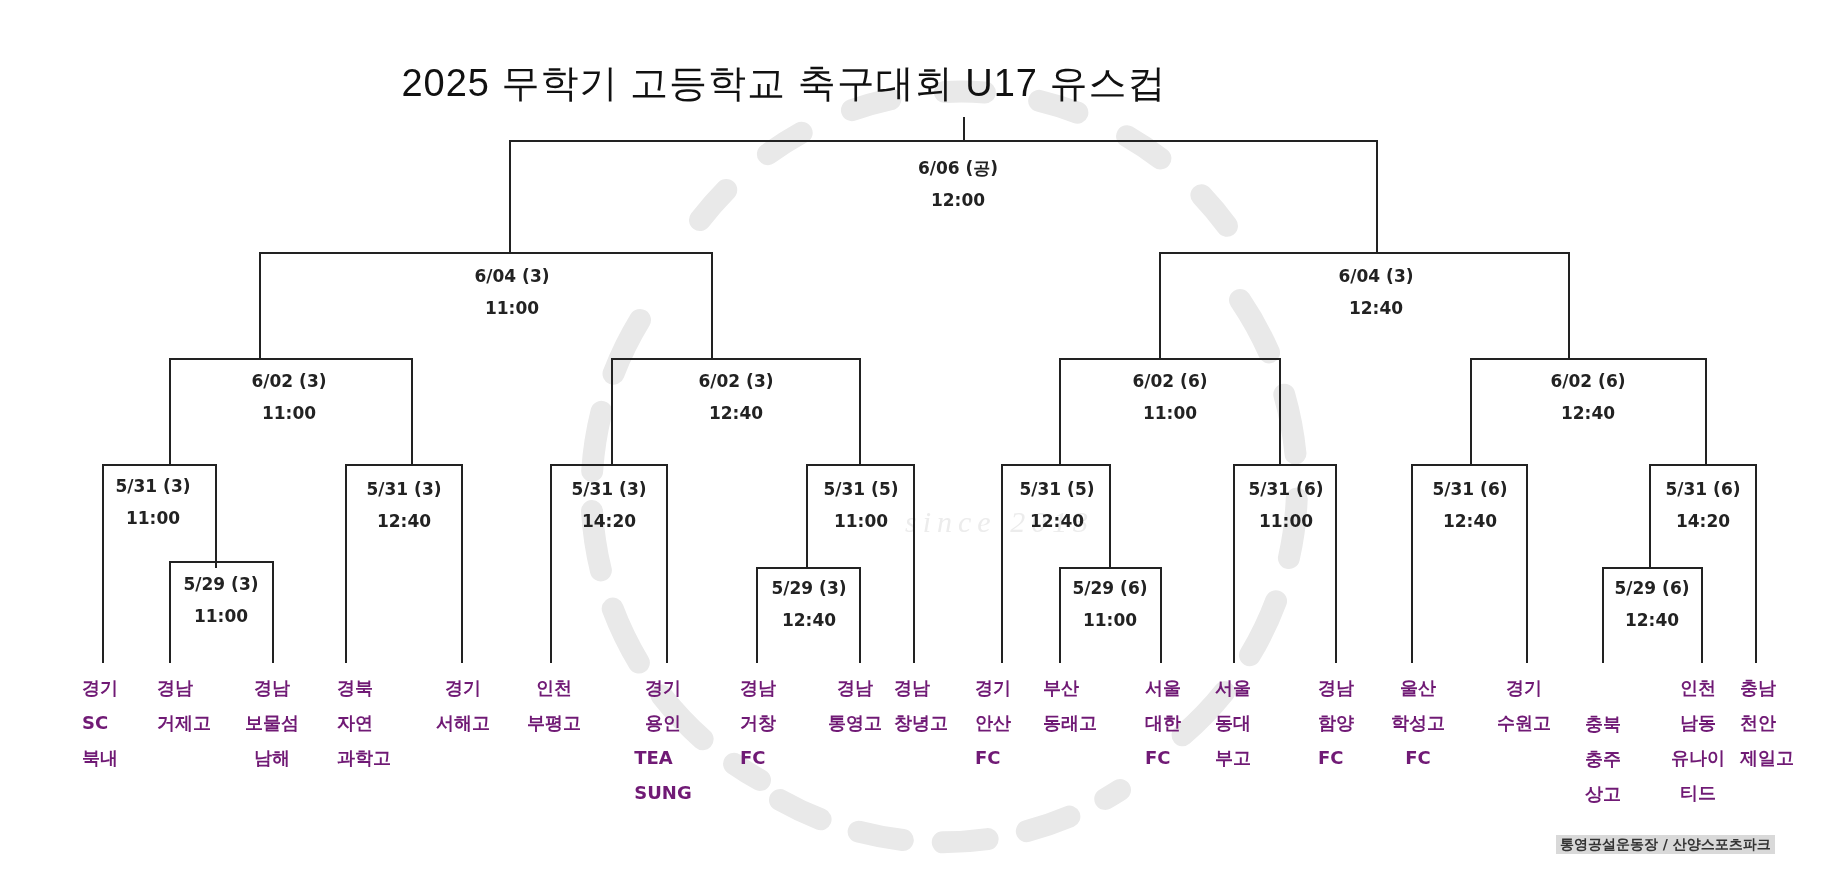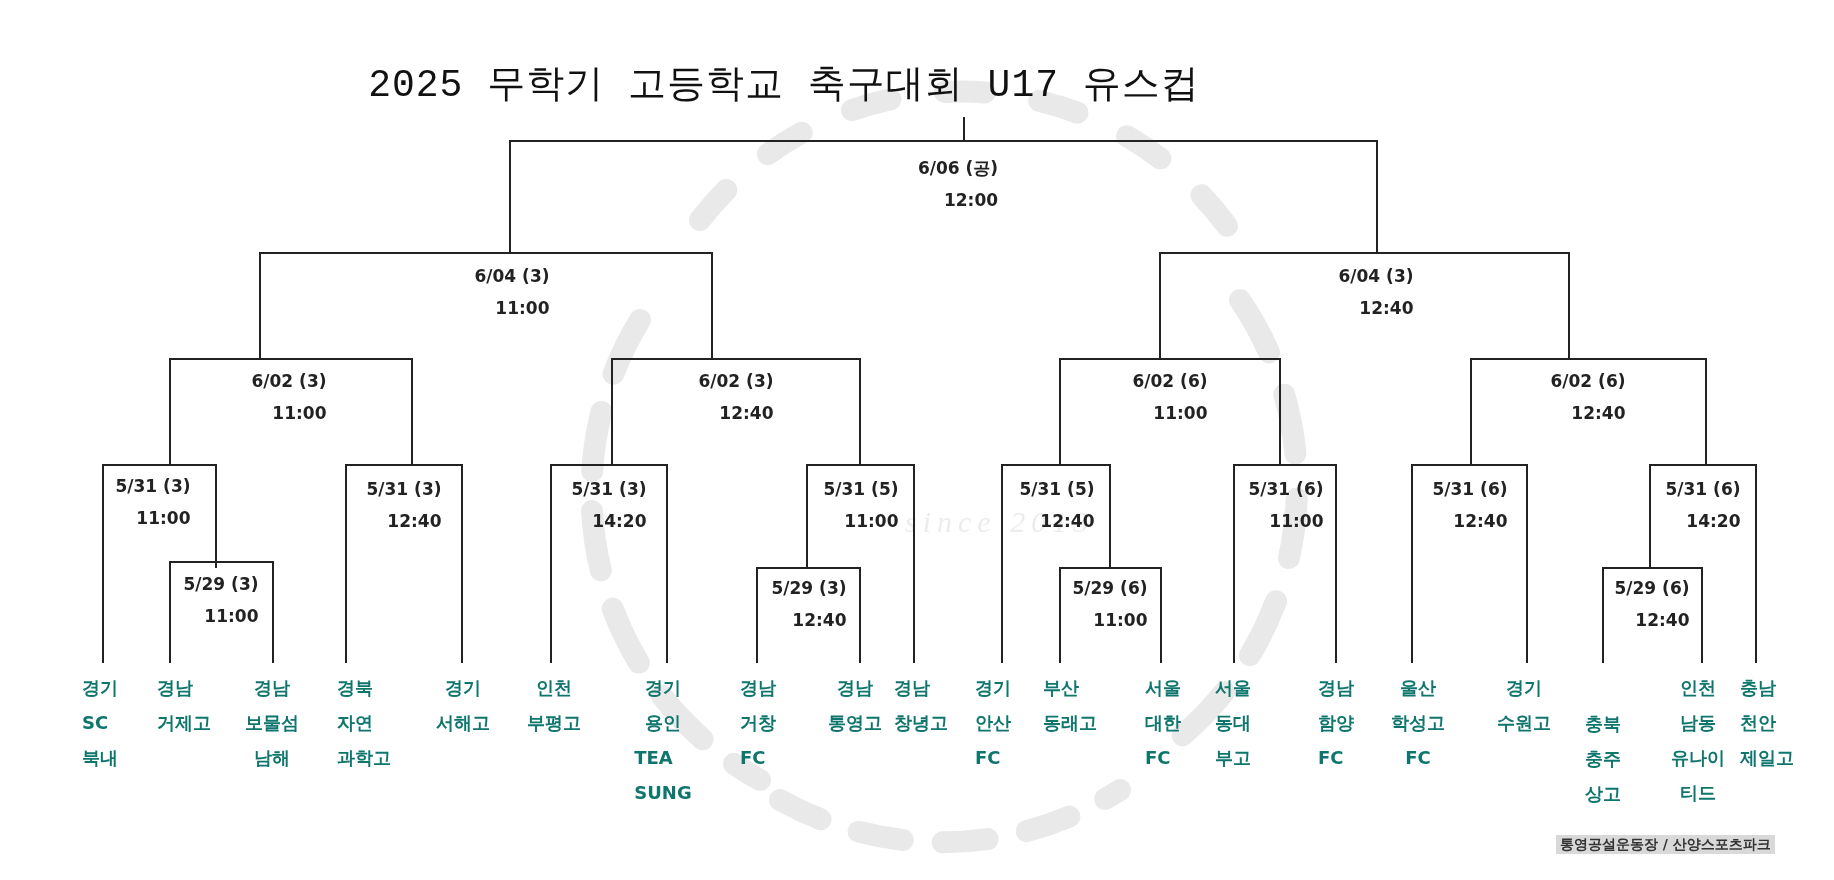--- a/index.html
+++ b/index.html
@@ -8,43 +8,43 @@
   .watermark { position:absolute; left:0; top:0; width:1834px; height:880px; pointer-events:none; }
   .wm-text { position:absolute; left:688px; top:255px; font-family:"Liberation Sans", sans-serif;
              font-weight:bold; font-size:215px; letter-spacing:6px; color:#e6e6e6; line-height:1; }
   .wm-since { position:absolute; left:905px; top:505px; font-family:"Liberation Serif", serif;
               font-style:italic; font-size:30px; letter-spacing:6px; color:#ececec; }
   .lines { position:absolute; left:0; top:0; }
   .title { position:absolute; left:0; width:1928px; top:58px; text-align:center;
            font-family:"Liberation Sans", sans-serif; font-size:38px; letter-spacing:1px; color:#111; }
   .match { position:absolute; transform:translateX(-50%); text-align:center;
            font-size:17px; font-weight:bold; line-height:32px; white-space:nowrap; color:#222; }
-  .match .date, .match .time { display:block;text-align:right; }
+  .match .date, .match .time { display:block; }
   .team { position:absolute; transform:translateX(-50%); top:670px; font-size:18px; font-weight:bold;
-          line-height:35px; text-align:left; white-space:nowrap; color:#0f766e; }
+          line-height:35px; text-align:left; white-space:nowrap; color:#701a75; }
   .team span { display:block; }
   .footer { position:absolute; left:1528px; top:835px; padding:0 4px; background:#d9d9d9;
             font-size:14px; font-weight:bold; color:#333; line-height:19px; white-space:nowrap;margin-left:28px; }
 </style>
 </head>
 <body>
 
 <div class="watermark">
   <svg width="1834" height="880">
     <g fill="none" stroke="#e9e9e9" stroke-width="22" stroke-linecap="round">
       <path d="M 700 220 A 330 330 0 0 1 1230 230" stroke-dasharray="40 55"></path>
       <path d="M 640 320 A 330 330 0 0 0 760 780" stroke-dasharray="60 40"></path>
       <path d="M 1240 300 A 330 330 0 0 1 1150 760" stroke-dasharray="60 45"></path>
       <path d="M 780 800 A 330 330 0 0 0 1120 790" stroke-dasharray="45 40"></path>
     </g>
   </svg>
   <div class="wm-since">since 2013</div>
 </div>
 
-<div class="title" style="width:1568px;font-family:Liberation Mono, monospace;">2025 무학기 고등학교 축구대회 U17 유스컵</div>
+<div class="title" style="width:1568px;">2025 무학기 고등학교 축구대회 U17 유스컵</div>
 
 <svg class="lines" width="1834" height="880">
   <g stroke="#222" stroke-width="2" fill="none">
 
     <path d="M964 117 V141"></path>
     <path d="M510 253 V141 H1377 V253"></path>
 
     <path d="M260 359 V253 H712 V359"></path>
     <path d="M1160 359 V253 H1569 V359"></path>
 

